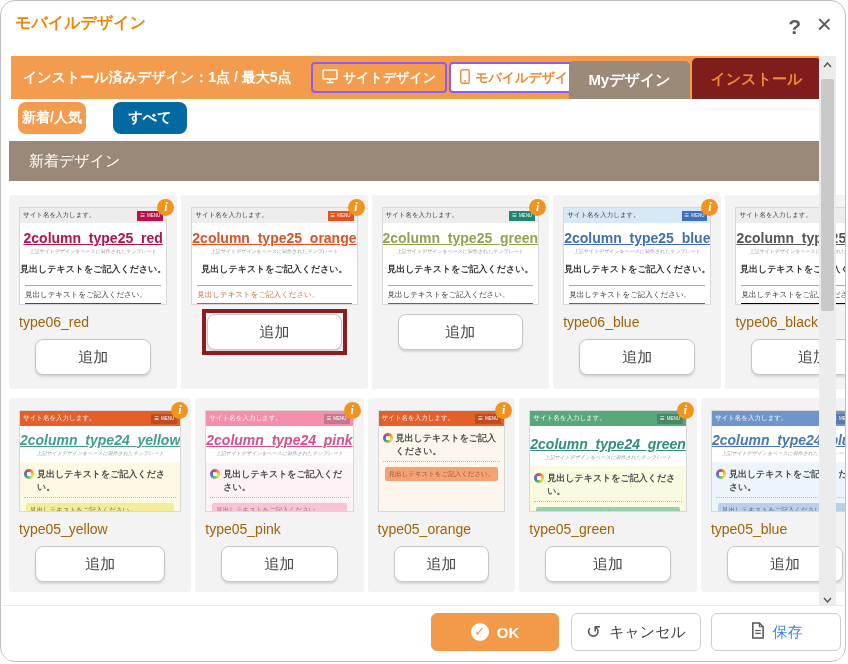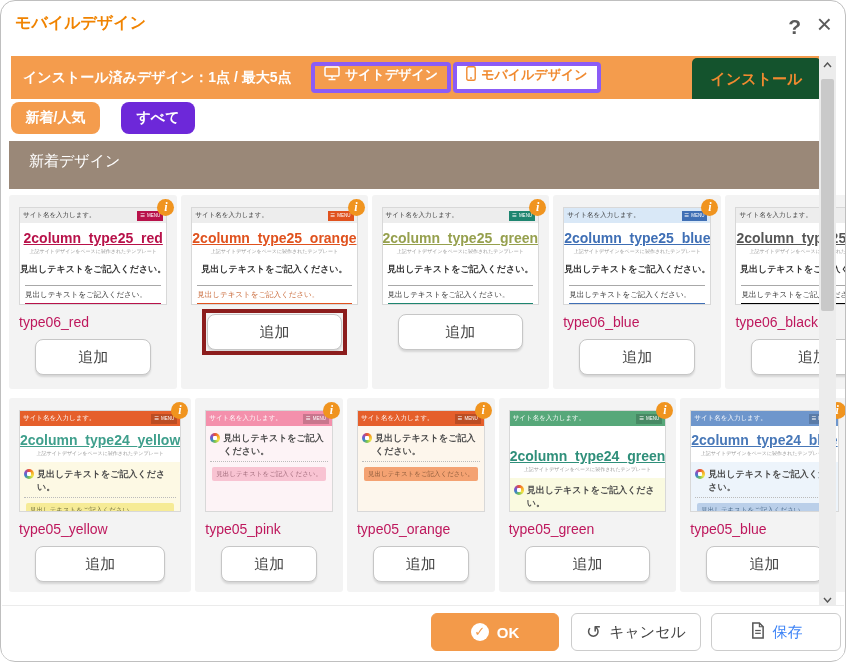--- a/index.html
+++ b/index.html
@@ -8,67 +8,67 @@
 
   
   .title { position:absolute; left:14px; top:12px; font-size:16px; font-weight:bold; color:#f08300; }
   .help-ic { position:absolute; right:44px; top:14px; font-size:21px; font-weight:bold; color:#5a5a5a; cursor:pointer; }
   .close-ic { position:absolute; right:13px; top:10px; font-size:26px; color:#5a5a5a; cursor:pointer; line-height:1; }
 
   
   .topbar { position:absolute; left:10px; top:55px; width:810px; height:43px; background:#f49c4d; }
   .installed { position:absolute; left:12px; top:0; height:43px; line-height:43px; color:#fff; font-weight:bold; font-size:14px; }
   .toggle-group { position:absolute; left:300px; top:6px; display:flex; gap:2px; }
-  .toggle { height:31px; display:flex; align-items:flex-start; gap:5px; padding:0 9px; font-size:13px; font-weight:bold; border-radius:4px; cursor:pointer; border:4px solid #8b5cf6; }
+  .toggle { height:31px; display:flex; align-items:center; gap:5px; padding:0 9px; font-size:13px; font-weight:bold; border-radius:4px; cursor:pointer; border:2px solid #8b5cf6; }
   .toggle.active { background:#f49c4d; color:#fff; }
   .toggle.inactive { background:#fff; color:#f08a30; }
 
   
   .tab { position:absolute; text-align:center; font-weight:bold; font-size:15px; border-radius:5px 5px 0 0; cursor:pointer; }
   .tab-my { left:568px; top:60px; width:121px; height:38px; line-height:38px; background:#9c8a78; color:#fff; }
-  .tab-install { left:691px; top:57px; width:129px; height:41px; line-height:41px; background:#14532d; color:#f08a30; }
+  .tab-install { left:691px; top:57px; width:129px; height:41px; line-height:41px; background:#7f1d1d; color:#f08a30; }
 
   
   .filter { position:absolute; top:101px; height:32px; border:none; border-radius:8px; color:#fff; font-weight:bold; font-size:14px; cursor:pointer; }
-  .filter-new { left:10px; width:89px; background:#f49c4d; }
-  .filter-all { left:120px; width:74px; background:#6d28d9; }
-
-  
-  .section-header { position:absolute; left:8px; top:140px; width:812px; height:48px; background:#9a8878; color:#fff; font-size:15px; line-height:40px; padding-left:20px; }
+  .filter-new { left:17px; width:68px; background:#f49c4d; }
+  .filter-all { left:112px; width:74px; background:#0369a1; }
+
+  
+  .section-header { position:absolute; left:8px; top:140px; width:812px; height:40px; background:#9a8878; color:#fff; font-size:15px; line-height:40px; padding-left:20px; }
 
   
   .grid-row { position:absolute; left:8px; width:812px; height:194px; display:flex; gap:4px; }
   #row1 { top:194px; }
   #row2 { top:397px; }
   .card { flex:1; background:#f3f3f3; border-radius:3px; position:relative; padding:12px 10px 0; }
   .thumb { background:#fff; border:1px solid #d8d8d8; overflow:hidden; display:flex; flex-direction:column; }
   .thumb.t06 { height:98px; }
   .thumb.t05 { height:102px; }
   .t-header { height:15px; flex:none; display:flex; align-items:center; justify-content:space-between; padding:0 3px; background:var(--hbg); }
   .t-site { font-size:6.5px; color:var(--htext,#333); white-space:nowrap; }
   .t05 .t-site { color:#fff; }
   .t-menu { display:flex; align-items:center; gap:2px; background:var(--accent); color:#fff; font-size:4.5px; padding:1px 3px; }
   .t05 .t-menu { background:rgba(0,0,0,0.18); }
   .t-menu .bars { font-size:8px; line-height:1; }
   .t-link { margin-top:7px; text-align:center; font-size:14px; font-weight:bold; text-decoration:underline; color:var(--link); white-space:nowrap; }
   .t-sub { margin-top:2px; text-align:center; font-size:5px; color:#9a9a9a; white-space:nowrap; }
   .t-heading { margin-top:9px; text-align:center; font-size:9px; font-weight:bold; color:#333; white-space:nowrap; }
   .t-divider { border-top:1px solid #a8a8a8; margin:9px 5px 0; }
   .t-heading2 { margin:4px 5px 0; font-size:7.5px; color:var(--h2c,#333); border-bottom:1.5px solid var(--accent); padding-bottom:3px; white-space:nowrap; }
-  .t-white { background:#fff; text-align:center; padding:6px 0 6px; flex:none; }
+  .t-white { background:#fff; text-align:center; padding:6px 0 6px; flex:none;font-style:italic; }
   .t-tint { background:var(--tint); flex:1; padding:6px 4px 0; }
   .t-hrow { display:flex; gap:3px; align-items:flex-start; }
   .wheel { flex:none; width:10px; height:10px; margin-top:1px; border-radius:50%;
            background: radial-gradient(circle, #fff 0 2px, transparent 2.5px),
                        conic-gradient(#e94f37,#f6a623,#f3e34a,#7ac74f,#3a86c8,#8a4fc7,#e94f37); }
   .t-h5 { font-size:9px; font-weight:bold; color:#4a4a4a; line-height:1.4; }
   .t-dotted { border-bottom:1px dotted #bbb; margin-top:4px; }
   .t-bar { margin:5px 2px 0; background:var(--bar); color:var(--bartext,#555); font-size:6.5px; padding:2.5px 4px; border-radius:2px; white-space:nowrap; overflow:hidden; }
   .info { position:absolute; top:4px; right:3px; width:17px; height:17px; border-radius:50%; background:#f0941f; color:#fff; font-weight:bold; font-style:italic; font-family:"Liberation Serif","DejaVu Serif",serif; font-size:12px; text-align:center; line-height:17px; cursor:pointer; }
-  .card-label { margin-top:9px; font-size:14px; color:#be185d; }
+  .card-label { margin-top:9px; font-size:14px; color:#a16207; }
   .btn-wrap { margin:9px 16px 0; position:relative; }
   .btn-wrap.highlight { outline:4px solid #8c1d1d; outline-offset:1px; }
   .add-btn { width:100%; height:36px; background:#fff; border:1px solid #c6c6c6; border-radius:8px; font-size:15px; color:#444; cursor:pointer; box-shadow:0 2px 2px rgba(0,0,0,0.12); font-family:inherit; }
 
   
   .scrollbar { position:absolute; right:9px; top:55px; width:17px; height:553px; background:#ececec; }
   .sb-btn { position:absolute; left:0; width:17px; height:18px; display:flex; align-items:center; justify-content:center; cursor:pointer; }
   .sb-up { top:0; } .sb-down { bottom:0; }
   .sb-thumb { position:absolute; left:2px; top:23px; width:13px; height:232px; background:#c9c9c9; border-radius:2px; cursor:pointer; }
 
@@ -108,20 +108,21 @@
           <svg width="10" height="15" viewBox="0 0 10 15">
               <rect x="0.8" y="0.8" width="8.4" height="13.4" rx="1.5" fill="none" stroke="#f08a30" stroke-width="1.4"></rect>
               <circle cx="5" cy="12" r="0.9" fill="#f08a30"></circle>
             </svg>
         </span>
         <span>モバイルデザイン</span>
       </button>
     </div>
   </div>
 
+  <div class="tab tab-my">Myデザイン</div>
   <div class="tab tab-install">インストール</div>
 
   <button class="filter filter-new">新着/人気</button>
   <button class="filter filter-all">すべて</button>
 
   <div class="section-header">新着デザイン</div>
 
   <div class="grid-row" id="row1">
       <div class="card" style="--hbg: #ededed; --accent: #b8124a; --link: #b8124a; --h2c: #333333;">
     <div class="thumb t06">
@@ -258,20 +259,24 @@
   </div>
       <div class="card" style="--hbg: #f490ac; --link: #d94f86; --tint: #fdf3f6; --bar: #f8c3d2; --bartext: #a06a7a;">
     <div class="thumb t05">
       <div class="t-header">
         <span class="t-site">サイト名を入力します。</span>
         <span class="t-menu">
               <span class="bars">≡</span>
               <span>MENU</span>
             </span>
       </div>
+      <div class="t-white">
+        <div class="t-link" style="margin-top:0">2column_type24_pink</div>
+        <div class="t-sub">上記サイトデザインをベースに製作されたテンプレート</div>
+      </div>
       <div class="t-tint">
         <div class="t-hrow">
           <span class="wheel"></span>
           <span class="t-h5">見出しテキストをご記入ください。</span>
         </div>
         <div class="t-dotted"></div>
         <div class="t-bar">見出しテキストをご記入ください。</div>
       </div>
     </div>
     <span class="info">i</span>
@@ -307,21 +312,21 @@
       <div class="card" style="--hbg: #57a87a; --link: #2f8f7a; --tint: #fafae0; --bar: #96d1ad; --bartext: #3a6b4a;">
     <div class="thumb t05">
       <div class="t-header">
         <span class="t-site">サイト名を入力します。</span>
         <span class="t-menu">
               <span class="bars">≡</span>
               <span>MENU</span>
             </span>
       </div>
       <div class="t-white">
-        <div class="t-link" style="margin-top:16px">2column_type24_green</div>
+        <div class="t-link" style="margin-top:4px">2column_type24_green</div>
         <div class="t-sub">上記サイトデザインをベースに製作されたテンプレート</div>
       </div>
       <div class="t-tint">
         <div class="t-hrow">
           <span class="wheel"></span>
           <span class="t-h5">見出しテキストをご記入ください。</span>
         </div>
         <div class="t-dotted"></div>
         <div class="t-bar">見出しテキストをご記入ください。</div>
       </div>

